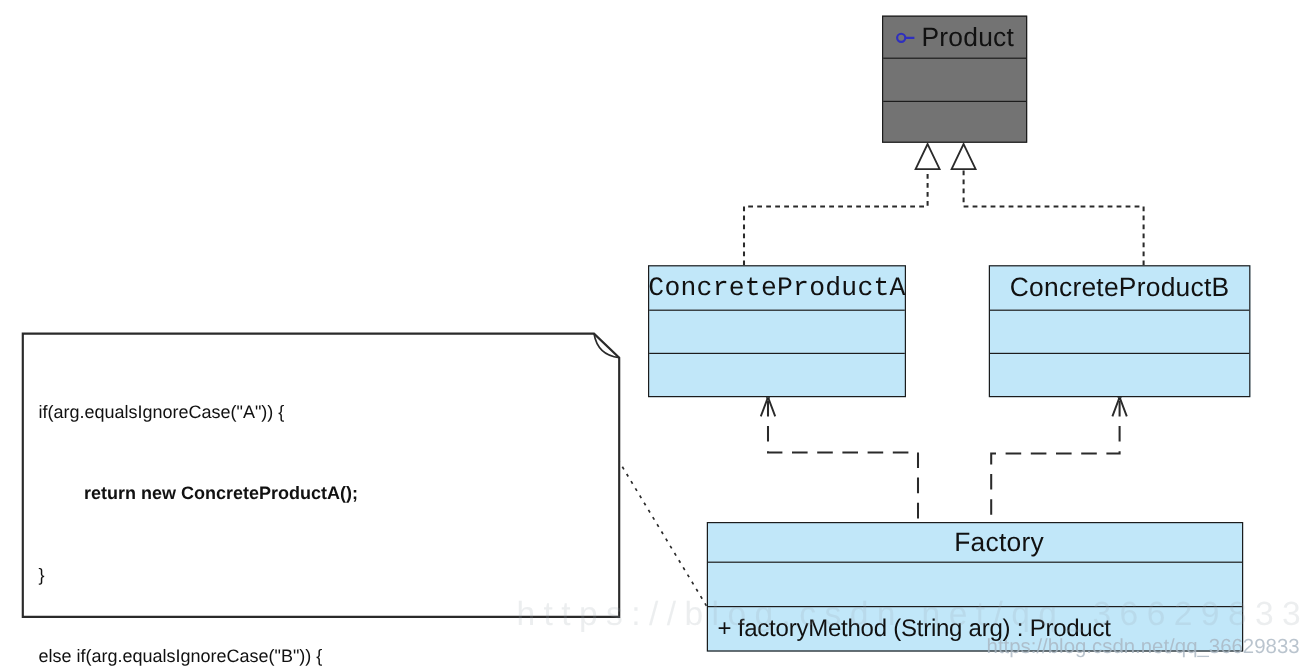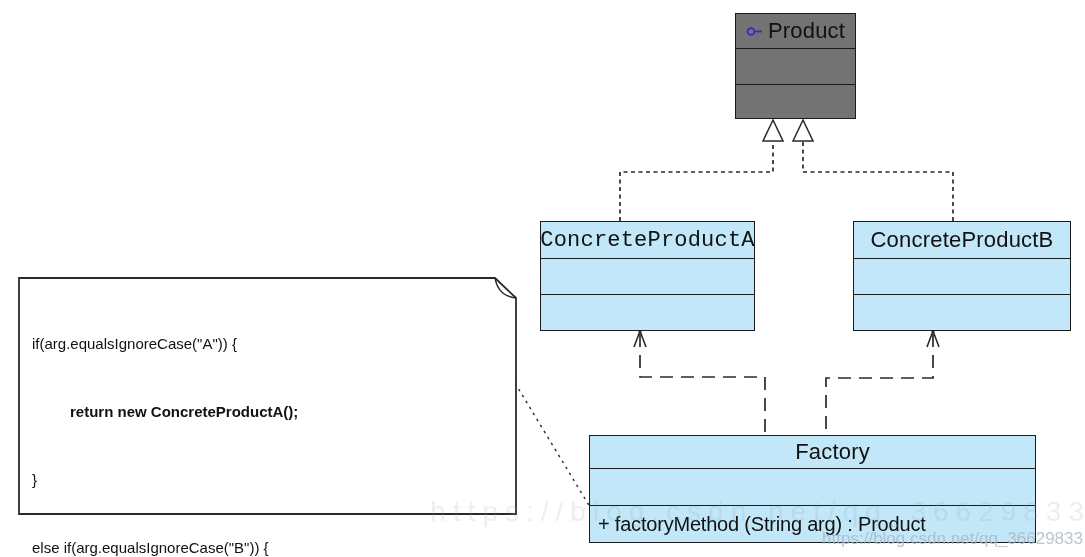--- a/index.html
+++ b/index.html
@@ -24,21 +24,21 @@
   .title-row{
     display:flex;align-items:center;justify-content:center;
     font-size:22px;letter-spacing:.2px;white-space:nowrap;
   }
   .product-box{left:735px;top:13px;width:121px;height:106px;background:#737373;}
   .product-box .title-row{height:34px;gap:5px;}
   .product-box .attr-row{height:36px;}
   .product-box .method-row{flex:1;}
 
   .cpa-box{left:540px;top:221px;width:215px;height:110px;background:#c1e7f9;font-family:Liberation Mono, monospace;}
-  .cpb-box{left:853px;top:221px;width:218px;height:110px;background:#c1e7f9;}
+  .cpb-box{left:824px;top:221px;width:218px;height:110px;background:#c1e7f9;}
   .cpa-box .title-row,.cpb-box .title-row{height:36px;}
   .cpa-box .attr-row,.cpb-box .attr-row{height:36px;}
   .cpa-box .method-row,.cpb-box .method-row{flex:1;}
 
   .factory-box{left:589px;top:435px;width:447px;height:108px;background:#c1e7f9;}
   .factory-box .title-row{height:32px;margin-left:40px;}
   .factory-box .attr-row{height:37px;}
   .factory-box .method-row{
     flex:1;display:flex;align-items:center;
     font-size:20px;padding-left:8px;white-space:nowrap;letter-spacing:-0.2px;

